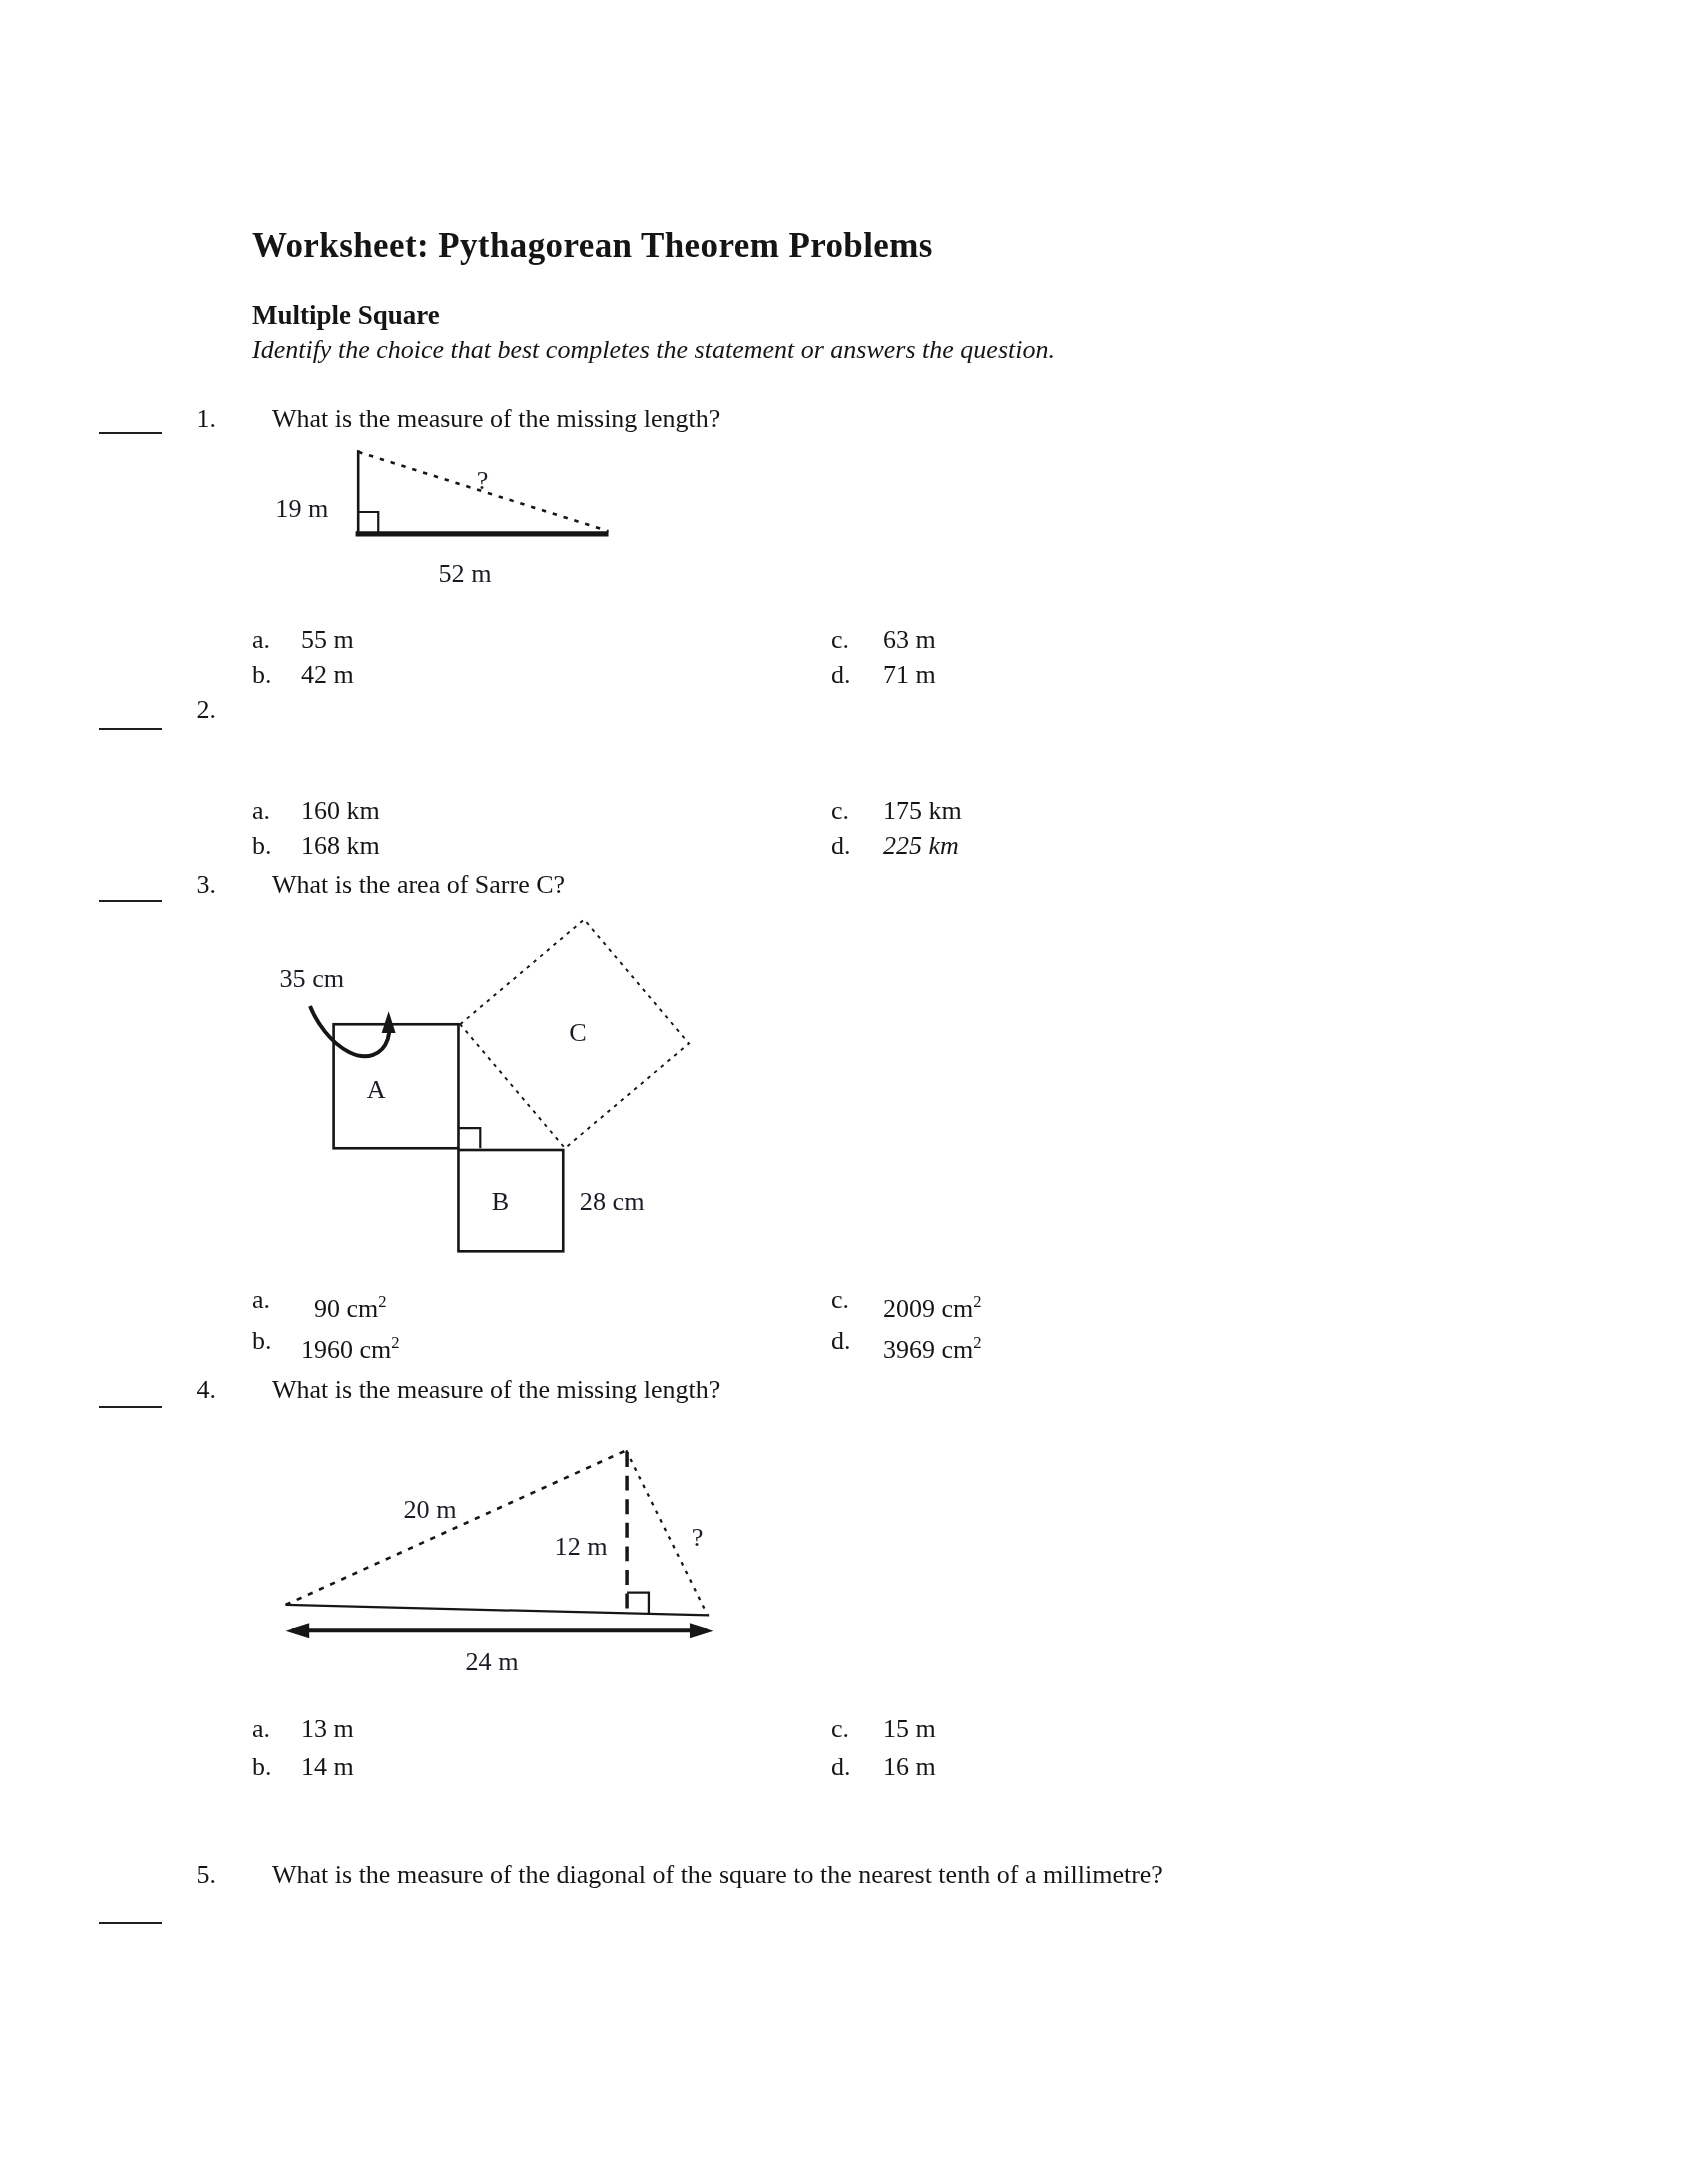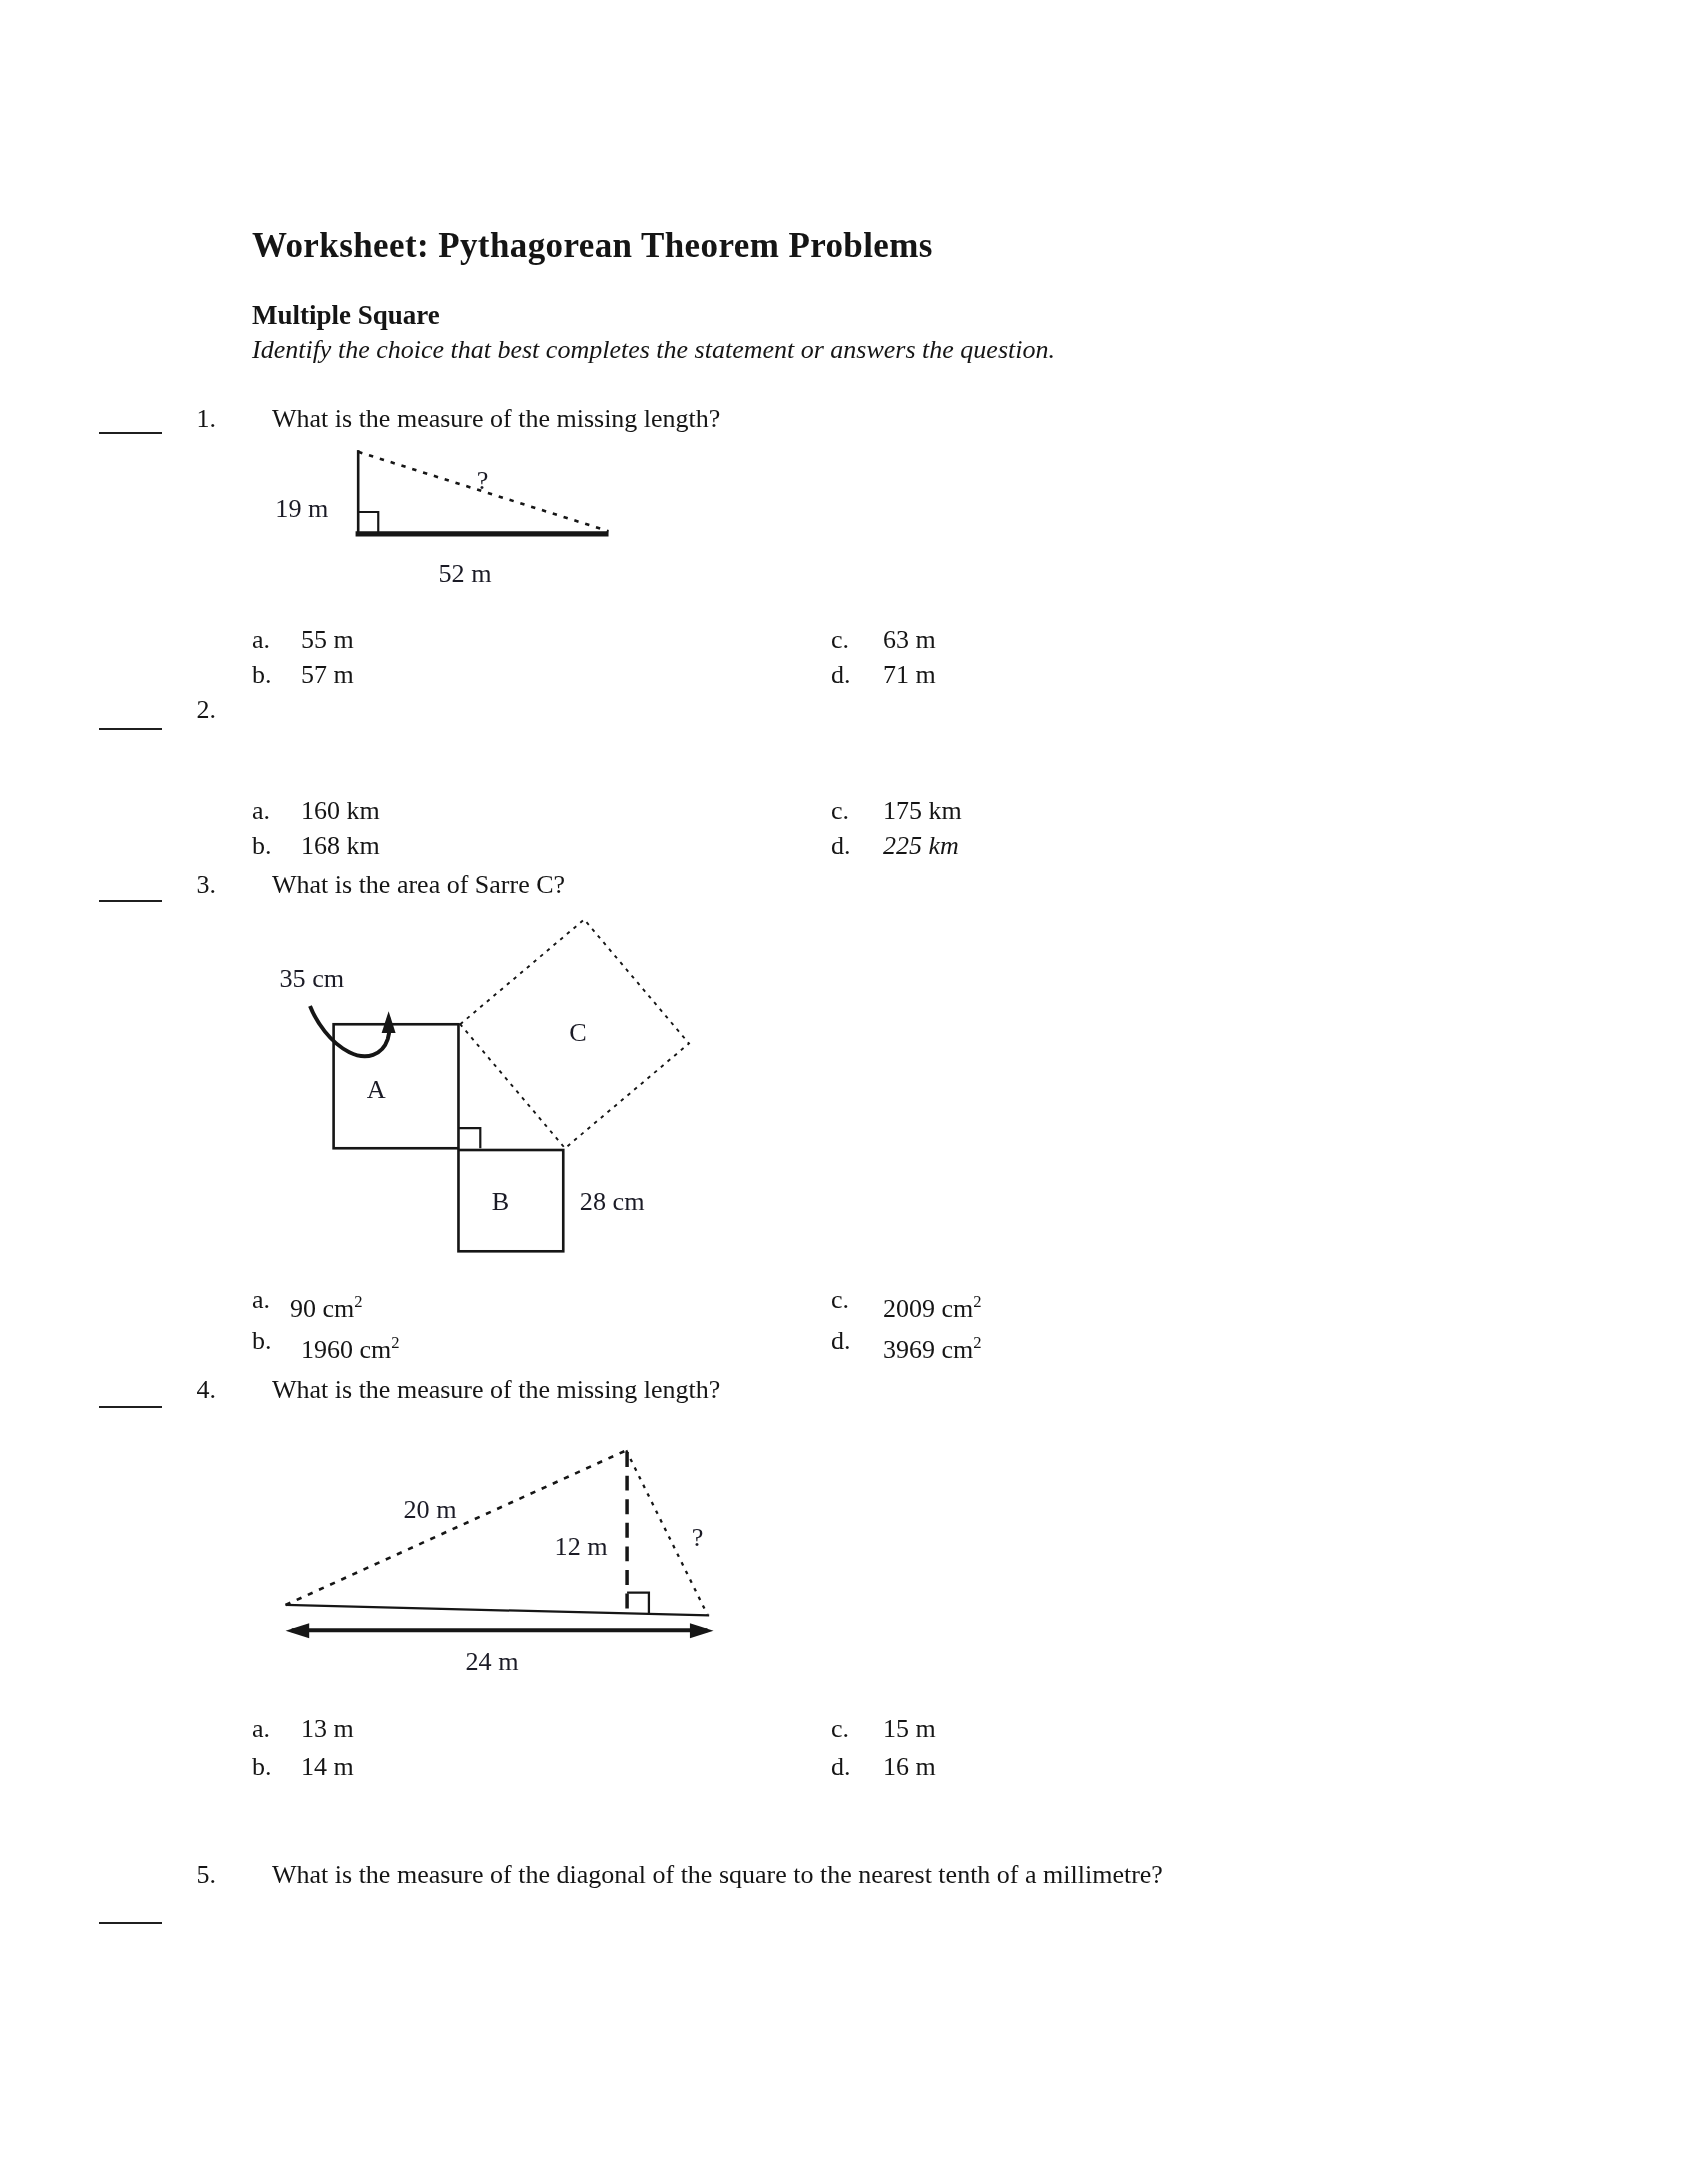--- a/index.html
+++ b/index.html
@@ -46,21 +46,21 @@
     <line class="stroke" x1="120" y1="17" x2="407" y2="108" stroke-width="3" stroke-dasharray="5 8"></line>
     <path class="stroke" d="M120,86 h23 v25" stroke-width="2.5"></path>
     <text x="25" y="92">19 m</text>
     <text x="256" y="60">?</text>
     <text x="212" y="166">52 m</text>
   </svg>
 
   <span class="abs ch-letter" style="left:252px;top:625px;">a.</span>
   <span class="abs ch-value" style="left:301px;top:625px;">55 m</span>
   <span class="abs ch-letter" style="left:252px;top:660px;">b.</span>
-  <span class="abs ch-value" style="left:301px;top:660px;">57 m</span>
+  <span class="abs ch-value" style="left:301px;top:660px;">42 m</span>
   <span class="abs ch-letter" style="left:831px;top:625px;">c.</span>
   <span class="abs ch-value" style="left:883px;top:625px;">63 m</span>
   <span class="abs ch-letter" style="left:831px;top:660px;">d.</span>
   <span class="abs ch-value" style="left:883px;top:660px;">71 m</span>
 
   <div class="abs blank" style="left:99px;top:728px;"></div>
   <div class="abs qnum" style="left:157px;top:695px;">2.</div>
 
   <span class="abs ch-letter" style="left:252px;top:796px;">a.</span>
   <span class="abs ch-value" style="left:301px;top:796px;">160 km</span>
@@ -83,21 +83,21 @@
     <path class="stroke" d="M55,112 C62,130 78,154 100,165 C120,175 138,168 144,150 C147,140 146,132 145,126" stroke-width="4.5"></path>
     <polygon points="137,143 153,143 145,118" fill="#161616"></polygon>
     <text x="20" y="90">35 cm</text>
     <text x="120" y="218">A</text>
     <text x="263" y="346">B</text>
     <text x="352" y="152">C</text>
     <text x="364" y="346">28 cm</text>
   </svg>
 
   <span class="abs ch-letter" style="left:252px;top:1285px;">a.</span>
-  <span class="abs ch-value" style="left:290px;top:1294px;"><span>90 cm</span><sup>2</sup></span>
+  <span class="abs ch-value" style="left:314px;top:1294px;"><span>90 cm</span><sup>2</sup></span>
   <span class="abs ch-letter" style="left:252px;top:1326px;">b.</span>
   <span class="abs ch-value" style="left:301px;top:1335px;"><span>1960 cm</span><sup>2</sup></span>
   <span class="abs ch-letter" style="left:831px;top:1285px;">c.</span>
   <span class="abs ch-value" style="left:883px;top:1294px;"><span>2009 cm</span><sup>2</sup></span>
   <span class="abs ch-letter" style="left:831px;top:1326px;">d.</span>
   <span class="abs ch-value" style="left:883px;top:1335px;"><span>3969 cm</span><sup>2</sup></span>
 
   <div class="abs blank" style="left:99px;top:1406px;"></div>
   <div class="abs qnum" style="left:157px;top:1375px;">4.</div>
   <div class="abs qtext" style="left:252px;top:1375px;">What is the measure of the missing length?</div>

